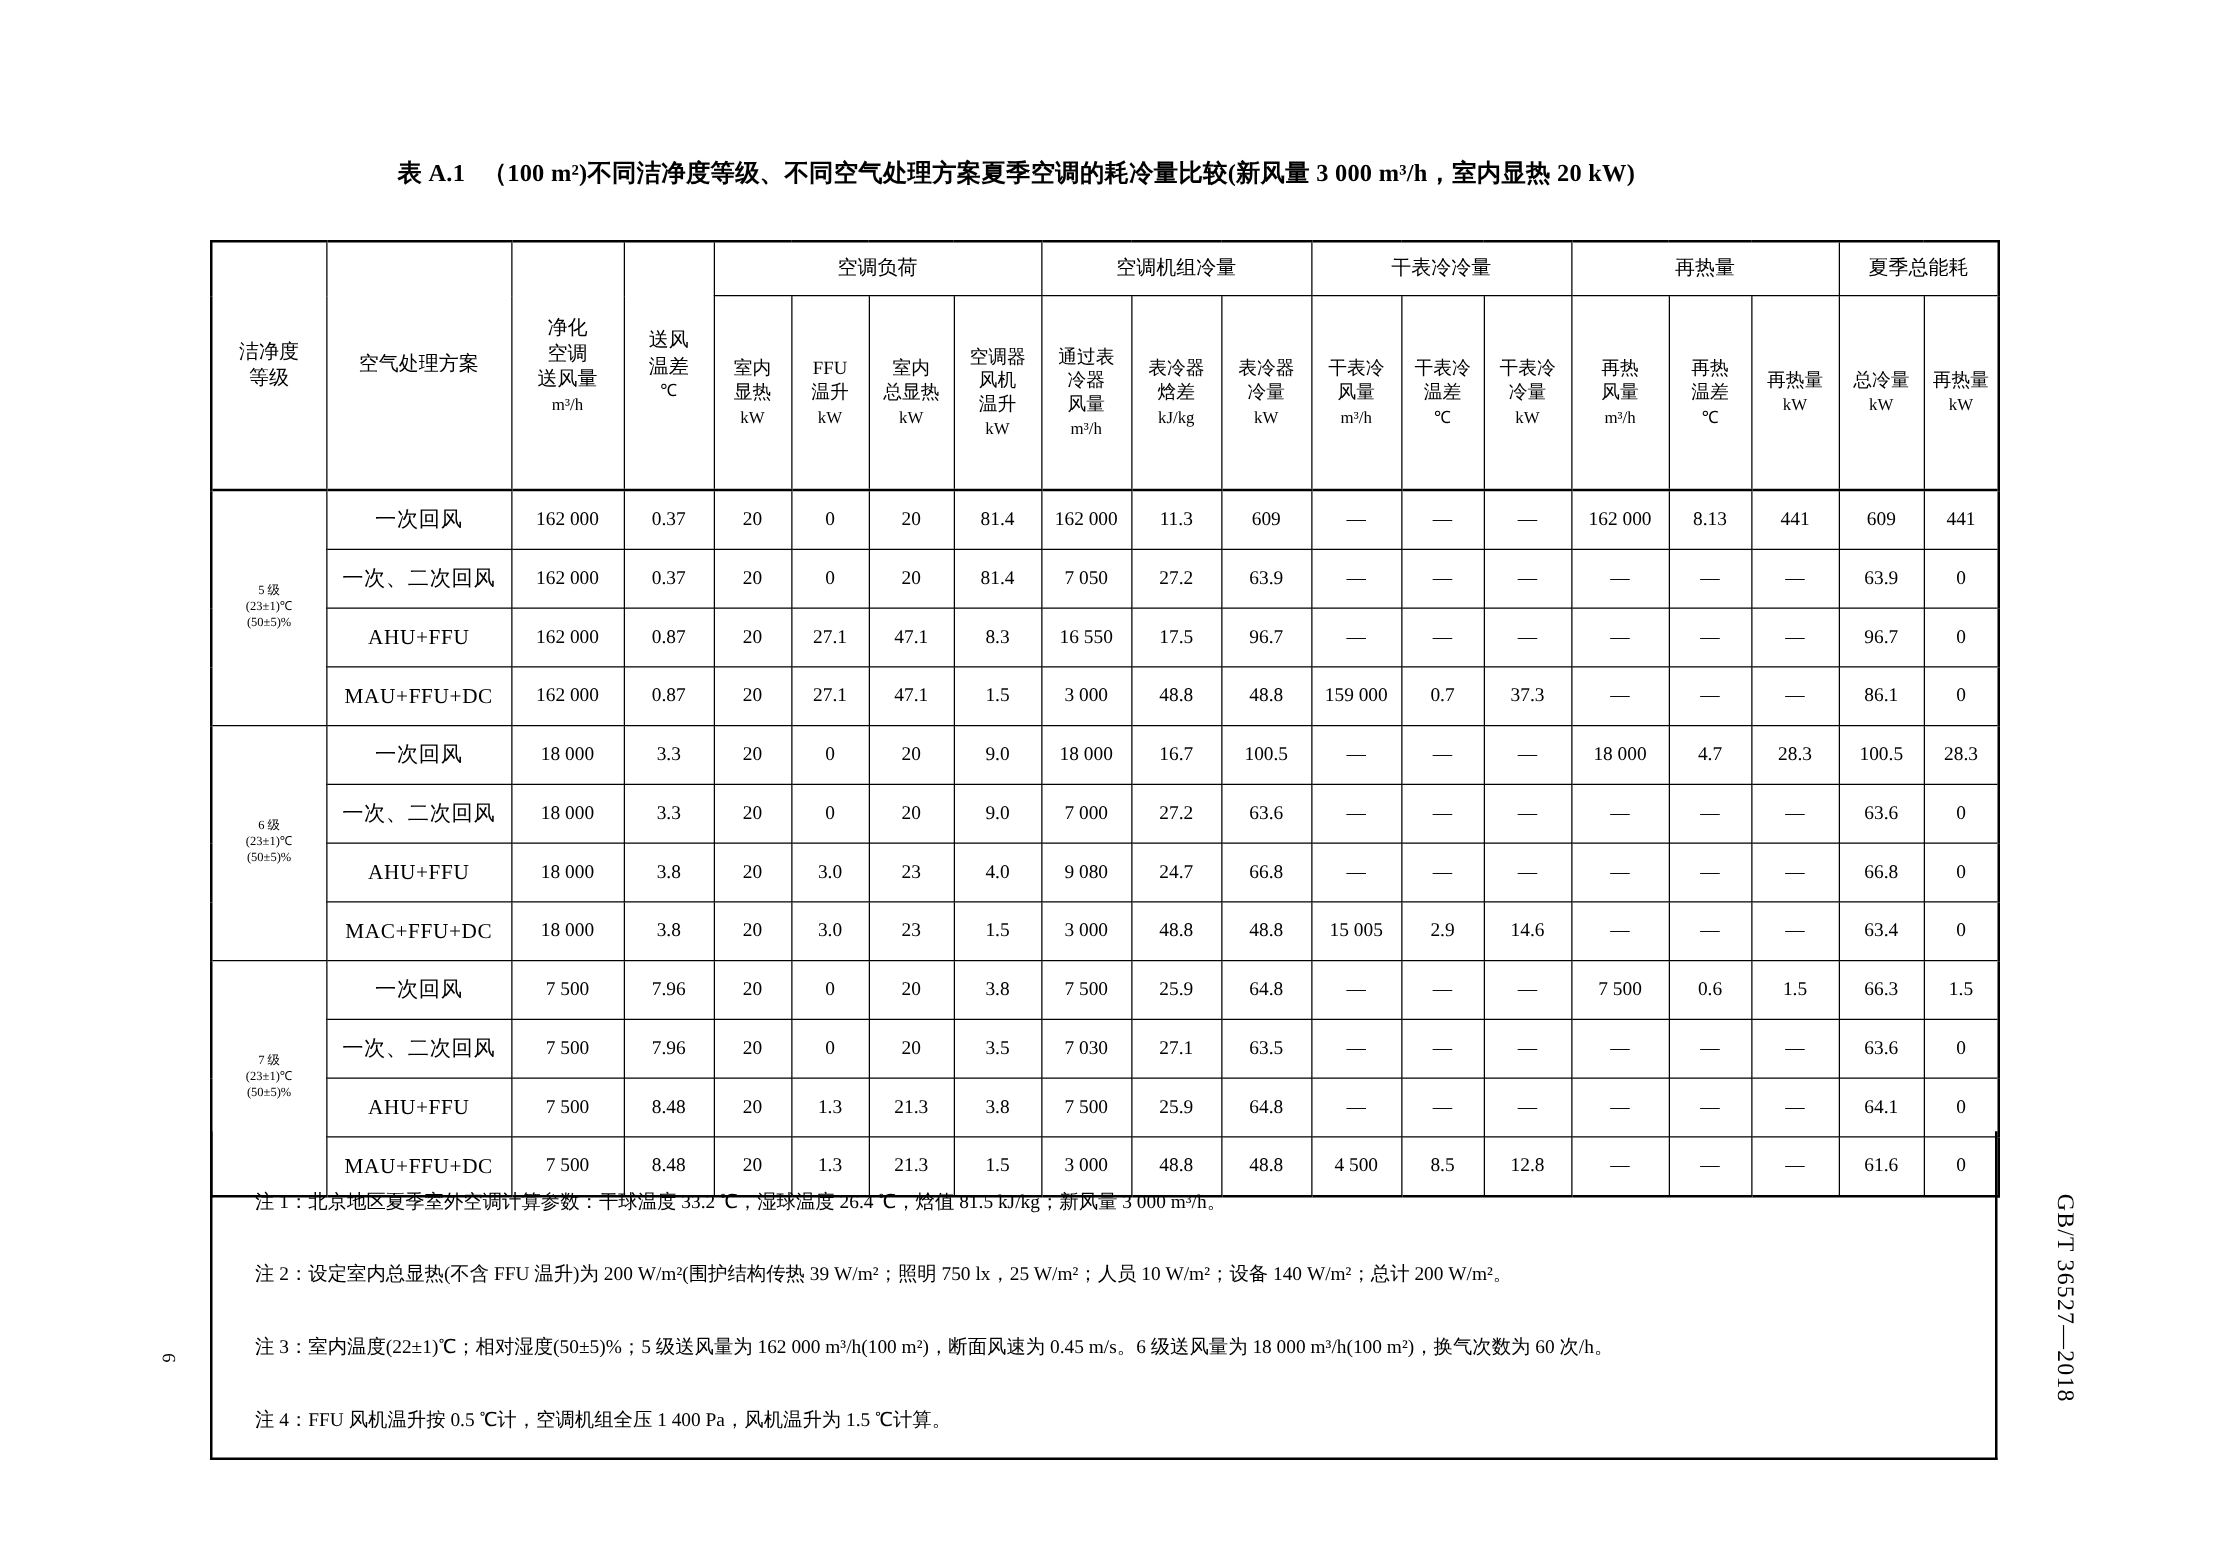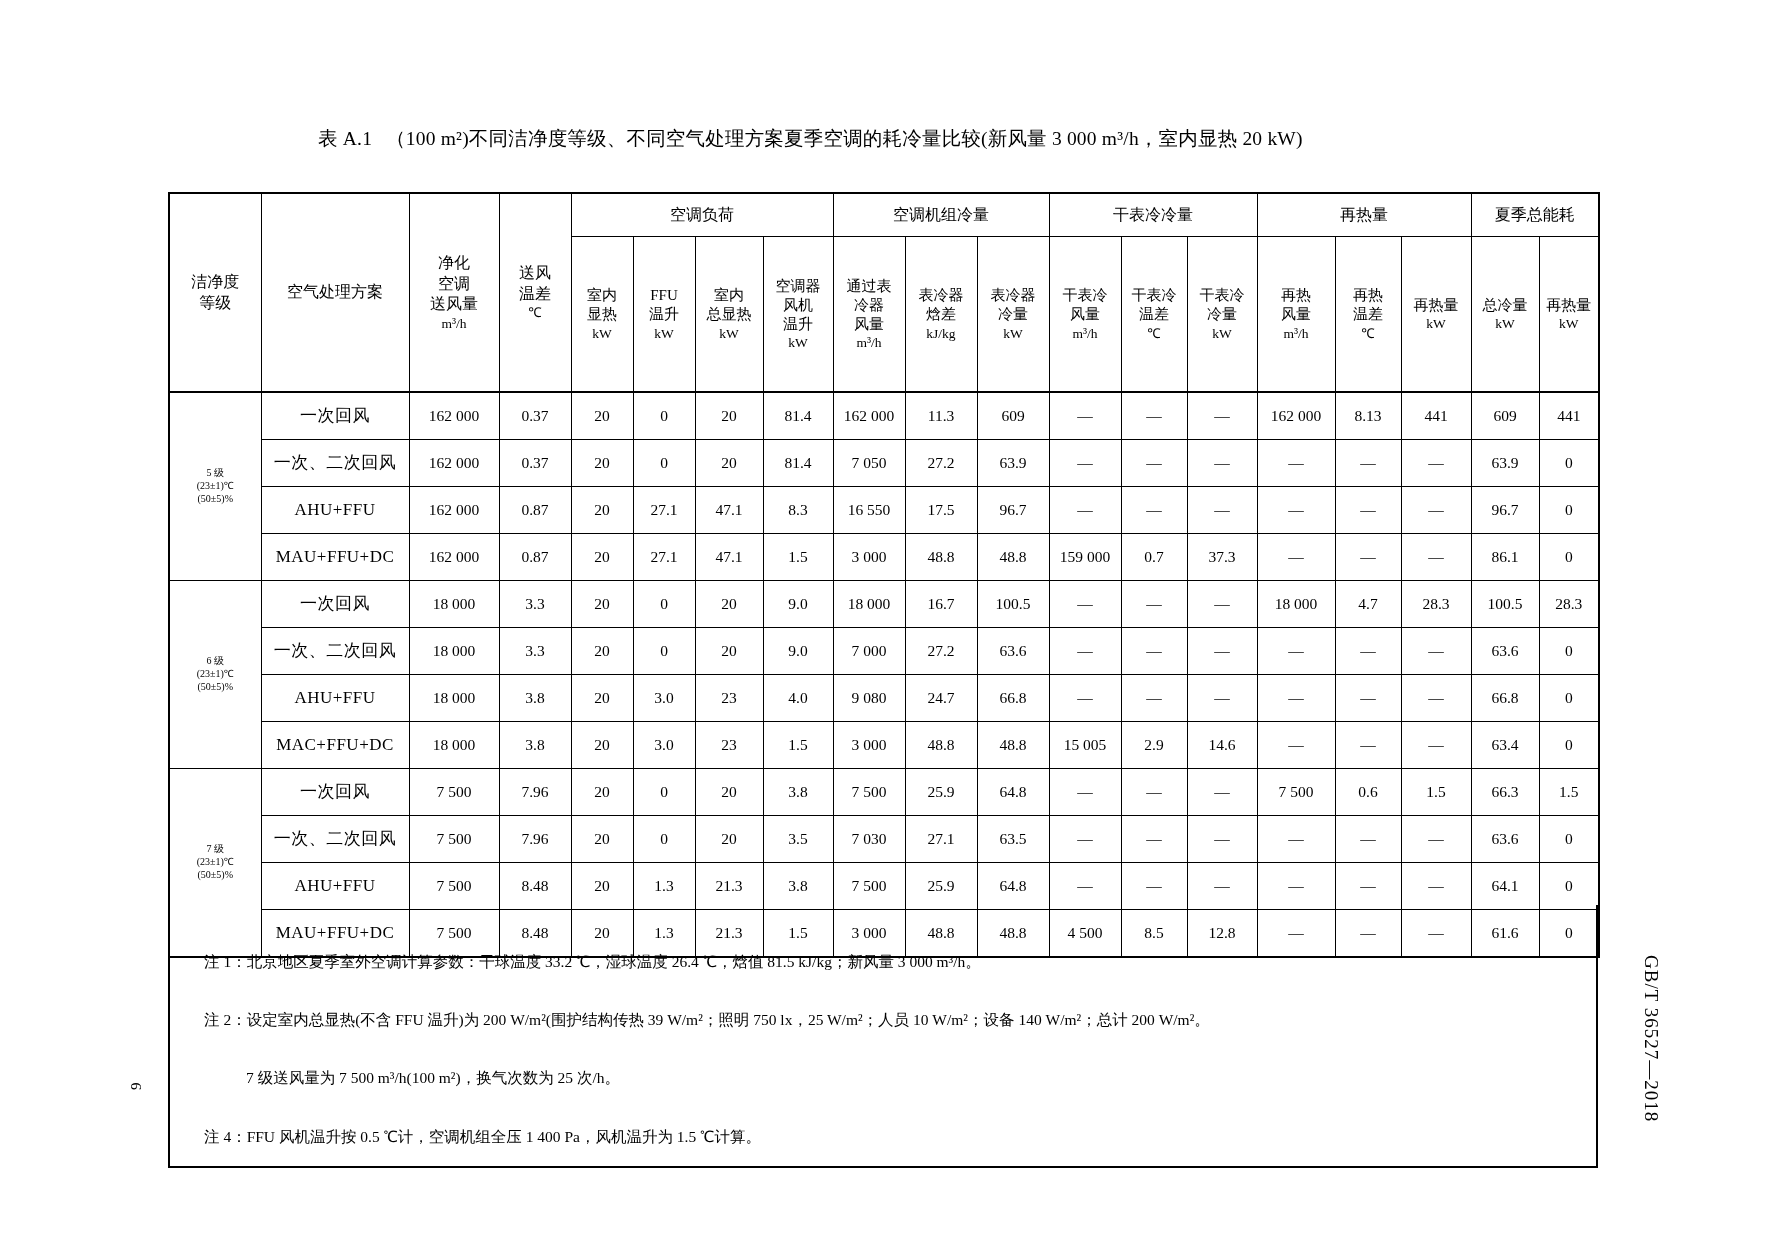--- a/index.html
+++ b/index.html
@@ -19,21 +19,21 @@
     position: absolute;
     left: 0; top: 0;
     width: 1782px;
     height: 1233px;
   }
   .title {
     position: absolute;
     left: 318px;
     top: 125px;
     font-size: 19.5px;
-    font-weight: normal;
+    font-weight: bold;
     letter-spacing: 0.2px;
     white-space: nowrap;
   }
   .title .gap { display:inline-block; width: 14px; }
   .table-wrap {
     position: absolute;
     left: 168px;
     top: 192px;
     width: 1430px;
   }
@@ -452,20 +452,20 @@
             <td class="thick-bottom">61.6</td>
             <td class="thick-bottom outer-right">0</td>
           </tr>
         </tbody>
     </table>
   </div>
 
   <div class="notes">
     <div>注 1：北京地区夏季室外空调计算参数：干球温度 33.2 ℃，湿球温度 26.4 ℃，焓值 81.5 kJ/kg；新风量 3 000 m³/h。</div>
     <div>注 2：设定室内总显热(不含 FFU 温升)为 200 W/m²(围护结构传热 39 W/m²；照明 750 lx，25 W/m²；人员 10 W/m²；设备 140 W/m²；总计 200 W/m²。</div>
-    <div class="indent">7 级送风量为 7 500 m³/h(100 m²)，换气次数为 25 次/h。</div>
+    <div>注 3：室内温度(22±1)℃；相对湿度(50±5)%；5 级送风量为 162 000 m³/h(100 m²)，断面风速为 0.45 m/s。6 级送风量为 18 000 m³/h(100 m²)，换气次数为 60 次/h。</div>
     <div>注 4：FFU 风机温升按 0.5 ℃计，空调机组全压 1 400 Pa，风机温升为 1.5 ℃计算。</div>
   </div>
 
   <div class="pageno">9</div>
   <div class="stdno">GB/T 36527—2018</div>
 
 </div>
 
 </body></html>

